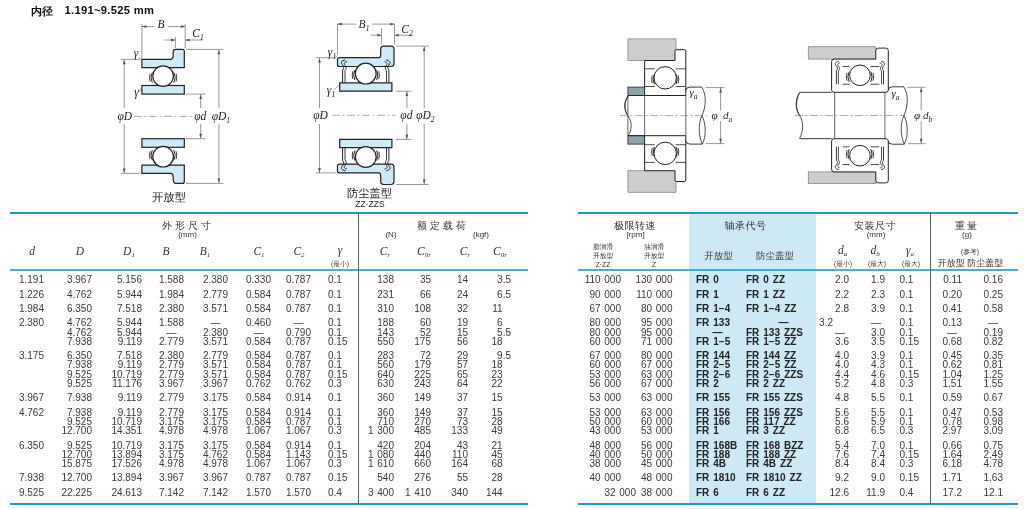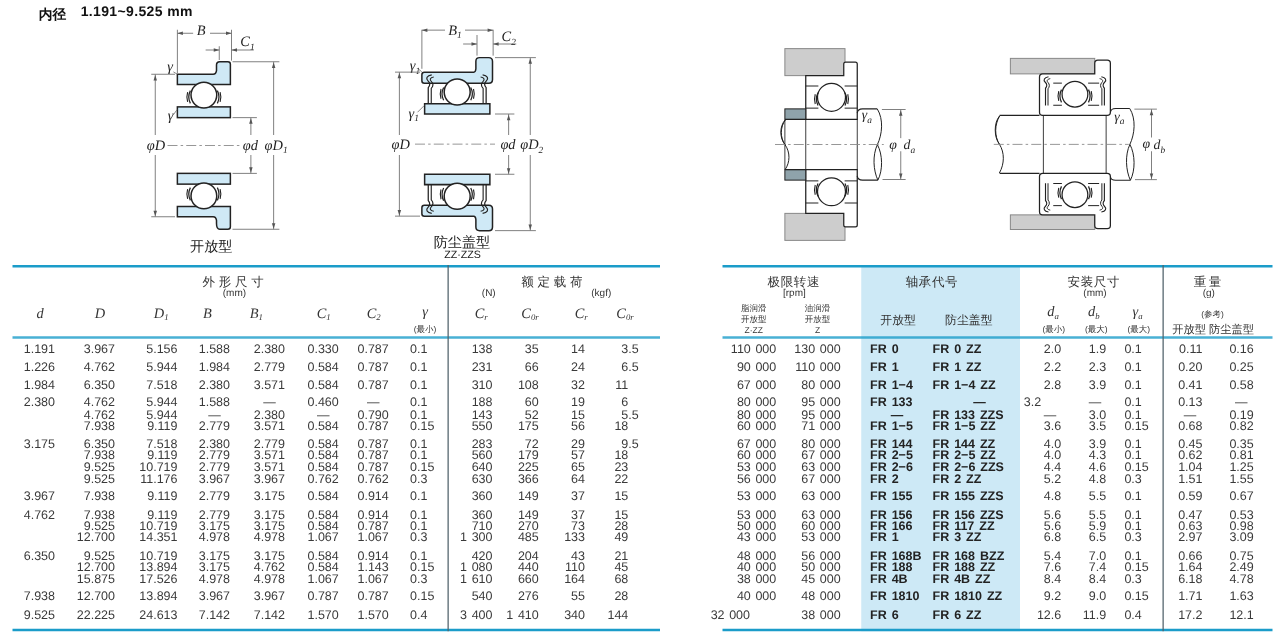--- a/index.html
+++ b/index.html
@@ -488,21 +488,21 @@
     </div>
 <div class="tr" style="top:379.0px">
       <span style="right:932px">9.525</span>
       <span style="right:882px">11.176</span>
       <span style="right:840px">3.967</span>
       <span style="right:796px">3.967</span>
       <span style="right:753px">0.762</span>
       <span style="right:713px">0.762</span>
       <span style="left:328px">0.3</span>
       <span style="right:630px">630</span>
-      <span style="right:593px">366</span>
+      <span style="right:593px">243</span>
       <span style="right:556px">64</span>
       <span style="right:513px">22<i class="ph">.5</i></span>
     </div>
 <div class="tr" style="top:393.3px">
       <span style="right:980px">3.967</span>
       <span style="right:932px">7.938</span>
       <span style="right:882px">9.119</span>
       <span style="right:840px">2.779</span>
       <span style="right:796px">3.175</span>
       <span style="right:753px">0.584</span>
@@ -788,21 +788,21 @@
       <span style="right:21px">0.53</span>
     </div>
 <div class="tr" style="top:416.90000000000003px">
       <span style="right:403px">50 000</span>
       <span style="right:351.5px">60 000</span>
       <span class="b" style="left:696px">FR 166</span>
       <span class="b" style="left:746px">FR 117 ZZ</span>
       <span style="right:175px">5.6</span>
       <span style="right:139px">5.9</span>
       <span style="left:899.5px">0.1</span>
-      <span style="right:62px">0.63</span>
+      <span style="right:62px">0.78</span>
       <span style="right:21px">0.98</span>
     </div>
 <div class="tr" style="top:426.2px">
       <span style="right:403px">43 000</span>
       <span style="right:351.5px">53 000</span>
       <span class="b" style="left:696px">FR 1</span>
       <span class="b" style="left:746px">FR 3 ZZ</span>
       <span style="right:175px">6.8</span>
       <span style="right:139px">6.5</span>
       <span style="left:899.5px">0.3</span>
@@ -847,21 +847,21 @@
       <span style="right:351.5px">48 000</span>
       <span class="b" style="left:696px">FR 1810</span>
       <span class="b" style="left:746px">FR 1810 ZZ</span>
       <span style="right:175px">9.2</span>
       <span style="right:139px">9.0</span>
       <span style="left:899.5px">0.15</span>
       <span style="right:62px">1.71</span>
       <span style="right:21px">1.63</span>
     </div>
 <div class="tr" style="top:487.7px">
-      <span style="right:424px">32 000</span>
+      <span style="right:388px">32 000</span>
       <span style="right:351.5px">38 000</span>
       <span class="b" style="left:696px">FR 6</span>
       <span class="b" style="left:746px">FR 6 ZZ</span>
       <span style="right:175px">12.6</span>
       <span style="right:139px">11.9</span>
       <span style="left:899.5px">0.4</span>
       <span style="right:62px">17.2</span>
       <span style="right:21px">12.1</span>
     </div>
 </div>

